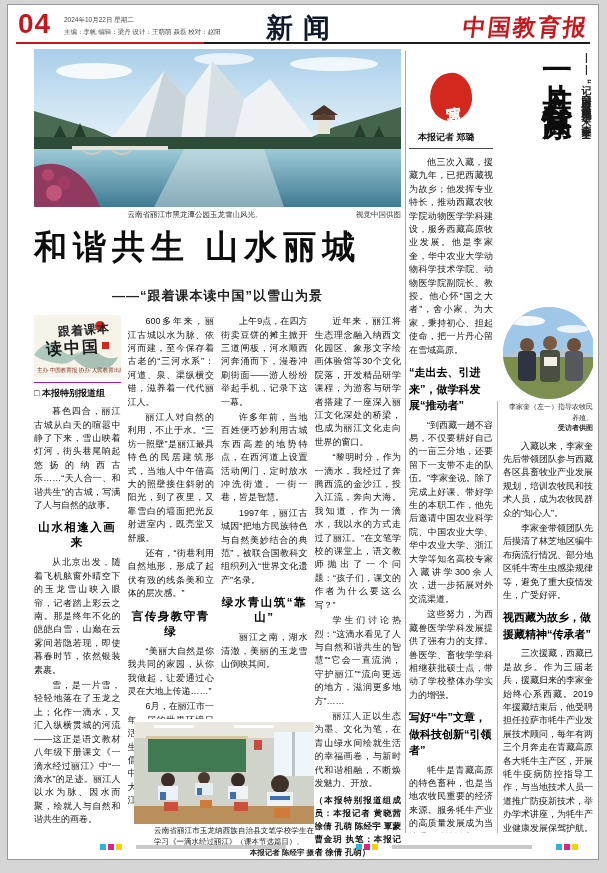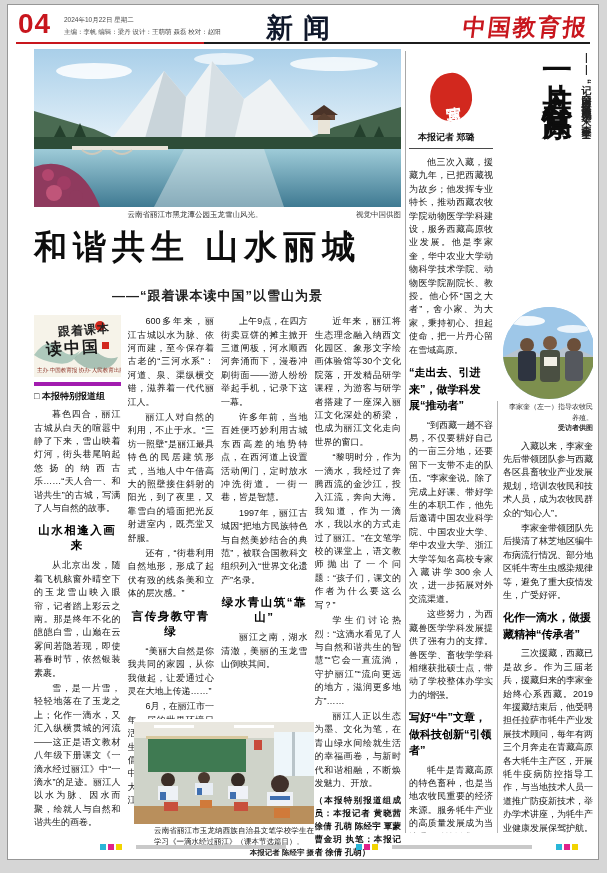--- a/index.html
+++ b/index.html
@@ -39,21 +39,21 @@
   .col p{font-size:9px;line-height:13.4px;margin:0 0 2px;text-indent:2em;color:#151515;}
   .col h3{font-size:11.5px;font-weight:900;text-align:center;letter-spacing:1.5px;margin:8px 0 6px;color:#000;}
   .credits-block{font-size:8.5px;line-height:13px;font-weight:700;margin-top:4px;text-align:justify;color:#111;}
   
   .logo{height:62px;position:relative;background:#f6f3e9;margin-bottom:5px;overflow:hidden;}
   .logo svg{position:absolute;left:0;top:0;}
   .logo .l1{position:absolute;left:24px;top:7px;font-size:12px;font-weight:900;font-family:"Liberation Serif",serif;color:#222;letter-spacing:1px;transform:rotate(-4deg);}
   .logo .l2{position:absolute;left:12px;top:23px;font-size:16px;font-weight:900;font-family:"Liberation Serif",serif;color:#1a1a1a;letter-spacing:2px;transform:rotate(-3deg);}
   .logo .seal{position:absolute;left:68px;top:27px;width:7px;height:7px;background:#d2281e;}
   .logo .lfoot{position:absolute;left:3px;bottom:3px;font-size:5.5px;color:#8b2f23;white-space:nowrap;}
-  .byline1{border-top:4px solid #a21caf;padding-top:4px;font-size:9px;font-weight:700;color:#111;margin-bottom:5px;}
+  .byline1{border-top:1px solid #a21caf;padding-top:4px;font-size:9px;font-weight:700;color:#111;margin-bottom:5px;}
   
   .bphoto{position:absolute;left:100px;bottom:0;width:180px;background:#fff;padding-top:3px;}
   .bphoto .img{height:102px;overflow:hidden;background:#cfd8cf;}
   .bphoto .bp-cap{font-size:7.5px;color:#222;line-height:1.45;margin-top:2px;text-align:justify;margin-left:20px;}
   .bphoto .bp-credit{font-size:7.5px;color:#222;font-weight:700;text-align:right;}
   
   .right-art{flex:1;position:relative;}
   .rdiv{position:absolute;left:88px;top:352px;bottom:0;width:1px;background:#b5b5b5;}
   .colA{position:absolute;left:0;top:20px;width:84px;bottom:0;overflow:hidden;text-align:justify;}
   .colB{position:absolute;left:94px;right:0;top:0;bottom:0;overflow:hidden;text-align:justify;}
@@ -266,21 +266,21 @@
             <circle cx="71" cy="38" r="7" fill="#6b4f3a"></circle>
               <rect x="62" y="44" width="18" height="30" rx="4" fill="#55585e"></rect>
           </svg>
         </div>
         <div class="cphoto-cap">
           <span>李家奎（左一）指导农牧民养殖。</span><br>
           <span class="pc-credit">受访者供图</span>
         </div>
         <p>入藏以来，李家奎先后带领团队参与西藏各区县畜牧业产业发展规划，培训农牧民和技术人员，成为农牧民群众的“知心人”。</p>
         <p>李家奎带领团队先后摸清了林芝地区犏牛布病流行情况、部分地区牦牛寄生虫感染规律等，避免了重大疫情发生，广受好评。</p>
-        <h4>化作一滴水，做援藏精神“传承者”</h4>
+        <h4>视西藏为故乡，做援藏精神“传承者”</h4>
         <p>三次援藏，西藏已是故乡。作为三届老兵，援藏归来的李家奎始终心系西藏。2019年援藏结束后，他受聘担任拉萨市牦牛产业发展技术顾问，每年有两三个月奔走在青藏高原各大牦牛主产区，开展牦牛疫病防控指导工作，与当地技术人员一道推广防疫新技术，举办学术讲座，为牦牛产业健康发展保驾护航。</p>
 
       </div>
     </section>
   </div>
 
   <div class="marks">
     <span class="sq c-cyan" style="left:92px"></span>
     <span class="sq c-mag" style="left:100px"></span>
     <span class="sq c-yel" style="left:108px"></span>

